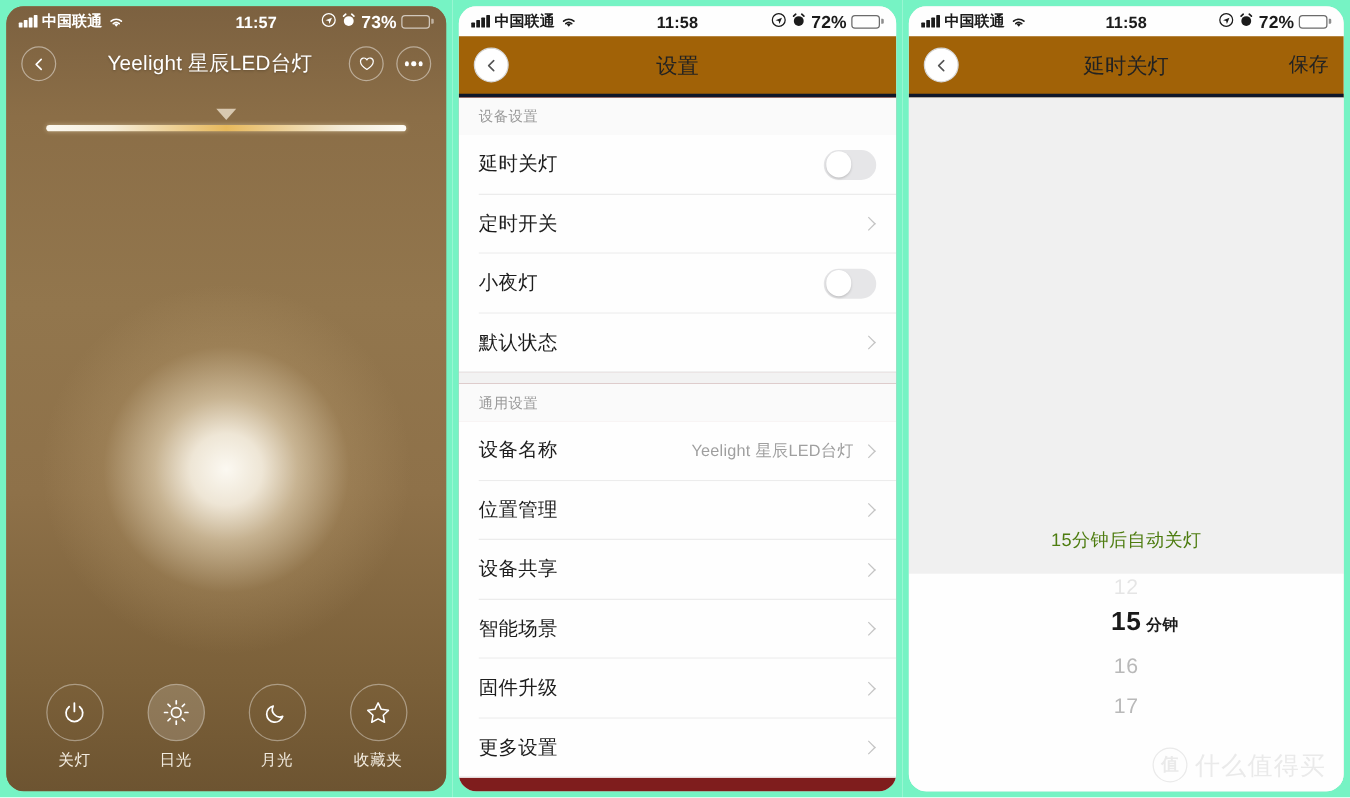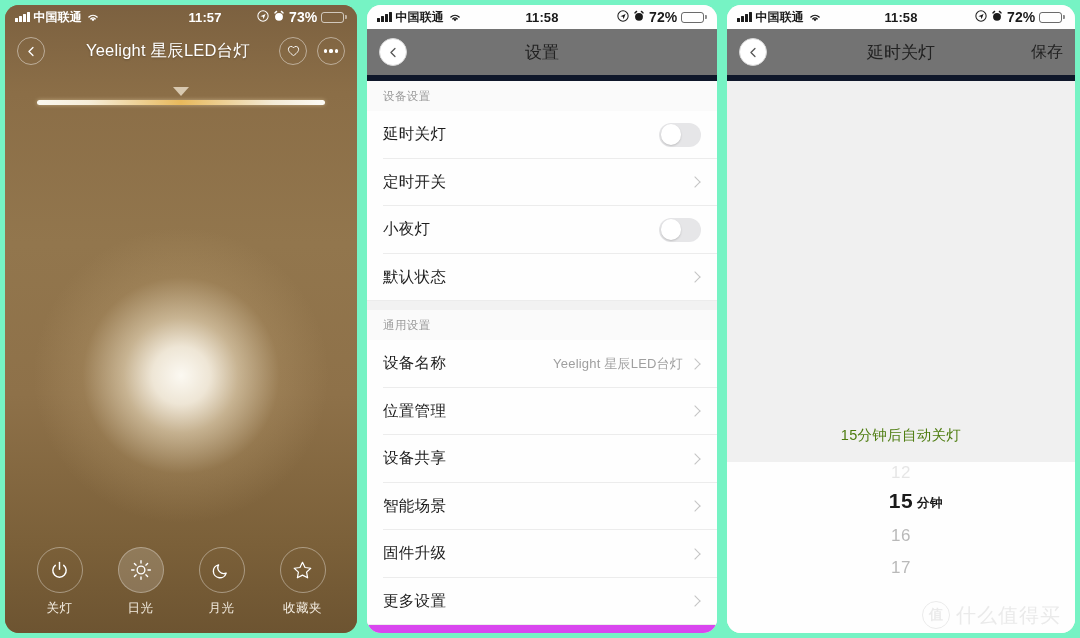--- a/index.html
+++ b/index.html
@@ -88,34 +88,34 @@
     border:1.2px solid rgba(255,255,255,.38);
     display:flex;align-items:center;justify-content:center;box-sizing:border-box;
   }
   .act-ring.active{background:rgba(255,255,255,.17);border-color:rgba(255,255,255,.30);}
   .act-label{margin-top:7px;font-size:12.5px;color:#f3ece0;letter-spacing:.5px;}
 
   
   .white .panel-inner{background:#f2f2f2;color:#111;}
   .sb-dark{color:#1b1b1b;}
   .navbar2{
-    position:relative;height:46px;background:#737373;display:flex;align-items:center;padding:0 12px;
-    border-bottom:6px solid #0f172a;
+    position:relative;height:46px;background:#a16207;display:flex;align-items:center;padding:0 12px;
+    border-bottom:3px solid #0f172a;
   }
   .back-circ{
     width:28px;height:28px;border-radius:50%;border:1.2px solid #d6d6d6;
     display:flex;align-items:center;justify-content:center;box-sizing:border-box;background:#fff;
   }
   .nav2-title{
     position:absolute;left:0;right:0;text-align:center;font-size:17px;color:#222;font-weight:400;
     pointer-events:none;
   }
   .nav2-action{margin-left:auto;font-size:16px;color:#222;z-index:2;}
 
-  .list-scroll{position:relative;height:calc(638px - 10px - 24px - 46px);overflow:hidden;background:#d946ef;}
+  .list-scroll{position:relative;height:calc(638px - 10px - 24px - 46px);overflow:hidden;background:#7f1d1d;}
   .grp-head{
     height:30px;display:flex;align-items:center;padding:0 16px;
     font-size:11.5px;color:#9a9a9a;background:#fafafa;letter-spacing:.4px;
   }
   .group{background:#fefefe;}
   .row{
     position:relative;height:47.5px;display:flex;align-items:center;
     padding:0 16px;background:#fefefe;
   }
   .row:after{

